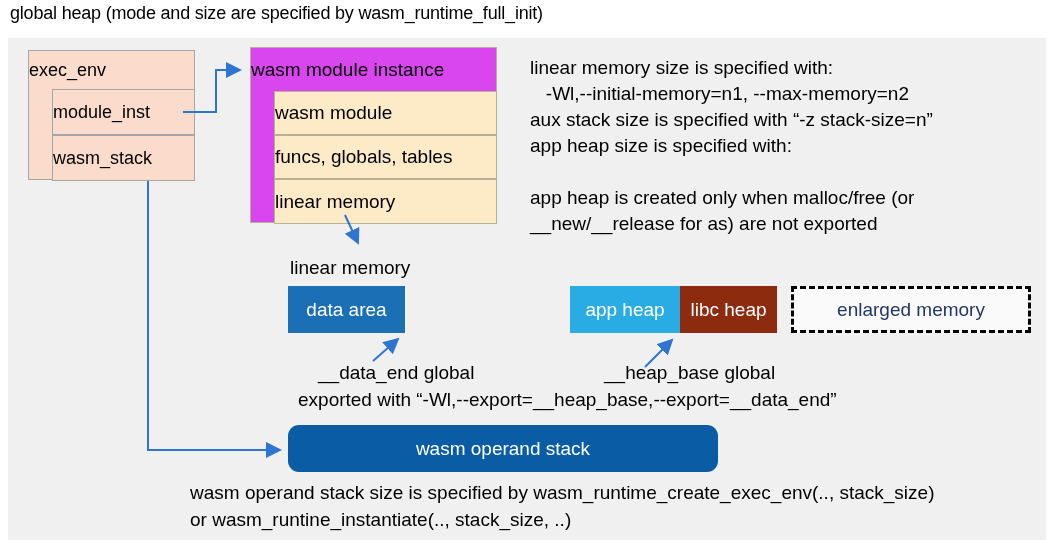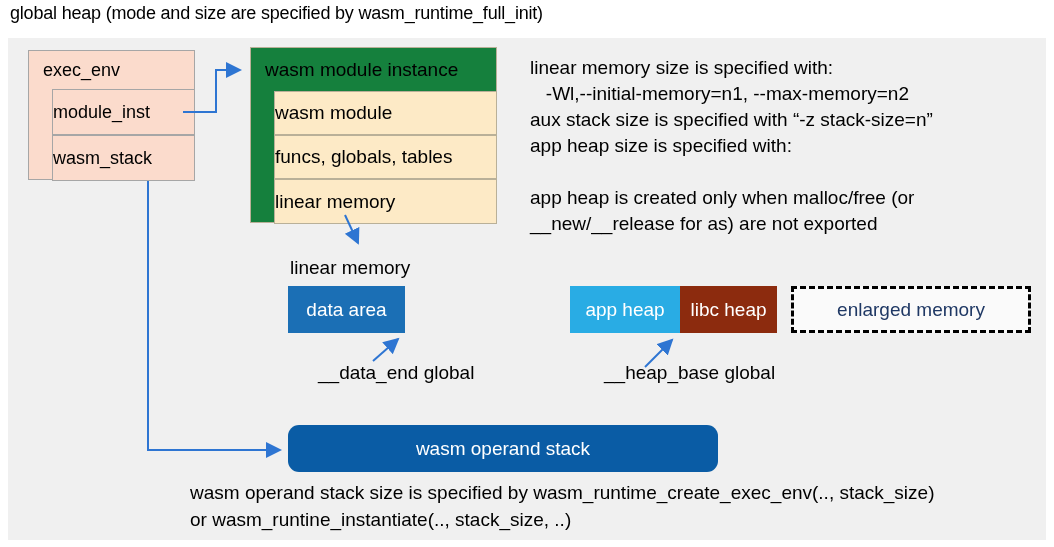--- a/index.html
+++ b/index.html
@@ -7,29 +7,29 @@
   #canvas{position:relative;width:1054px;height:547px;background:#ffffff;overflow:hidden;}
   .abs{position:absolute;}
 
   #page-title{left:10px;top:3px;font-size:18px;letter-spacing:-0.2px;color:#000;}
 
   #panel{left:8px;top:38px;width:1038px;height:502px;background:#f0f0f0;}
 
   
   .structbox{position:absolute;border:1px solid #a6a6a6;box-sizing:border-box;}
   .structbox .hdr{position:absolute;left:0;top:0;right:0;display:flex;align-items:center;
-                  padding-left:14px;font-size:18px;color:#000;}
+                  font-size:18px;color:#000;}
   .subbox{position:absolute;left:23px;right:-1px;border:1px solid #a6a6a6;box-sizing:border-box;
           display:flex;align-items:center;padding-left:0;font-size:18px;color:#000;}
 
   #exec-env{left:28px;top:50px;width:167px;height:130px;background:#fbdbcc;}
   #exec-env .hdr{height:38px;}
   #exec-env .subbox{background:#fbdbcc;}
 
-  #module-instance{left:250px;top:47px;width:247px;height:176px;background:#15803d;border-color:#b9b098;}
+  #module-instance{left:250px;top:47px;width:247px;height:176px;background:#d946ef;border-color:#b9b098;}
   #module-instance .hdr{height:43px;font-size:19px;}
   #module-instance .subbox{background:#fdeac6;border-color:#b9b098;font-size:19px;}
 
   
   .note-line{position:absolute;left:530px;font-size:19px;line-height:26px;white-space:pre;color:#000;}
   .bottom-line{position:absolute;left:190px;font-size:19px;line-height:27px;white-space:pre;color:#000;}
 
   #lm-label{left:290px;top:257px;font-size:19px;color:#000;}
 
   
@@ -78,20 +78,21 @@
 
   <div class="abs" id="lm-label">linear memory</div>
 
   <div class="segment" id="seg-data-area" style="left: 288px; width: 117px; background-color: rgb(27, 111, 181);">data area</div>
   <div class="segment" id="seg-app-heap" style="left: 570px; width: 110px; background-color: rgb(41, 172, 228);">app heap</div>
   <div class="segment" id="seg-libc-heap" style="left: 680px; width: 97px; background-color: rgb(140, 43, 14);">libc heap</div>
   <div class="segment" id="seg-enlarged" style="left: 791px; width: 240px; background-color: rgb(250, 250, 250);">enlarged memory</div>
 
   <div class="abs" id="ann-data-end">__data_end global</div>
   <div class="abs" id="ann-heap-base">__heap_base global</div>
+  <div class="abs" id="ann-exported">exported with “-Wl,--export=__heap_base,--export=__data_end”</div>
 
   <div class="abs" id="operand-stack">wasm operand stack</div>
 
   <div class="bottom-line" style="top:479px;">wasm operand stack size is specified by wasm_runtime_create_exec_env(.., stack_size)</div>
   <div class="bottom-line" style="top:506px;">or wasm_runtine_instantiate(.., stack_size, ..)</div>
 
   <svg class="abs" id="arrow-layer" width="1054" height="547" viewBox="0 0 1054 547">
     <defs>
       <marker id="ah" markerWidth="9" markerHeight="9" refX="7" refY="4" orient="auto">
         <path d="M0,0 L8,4 L0,8 Z" fill="#2e75d2"></path>

